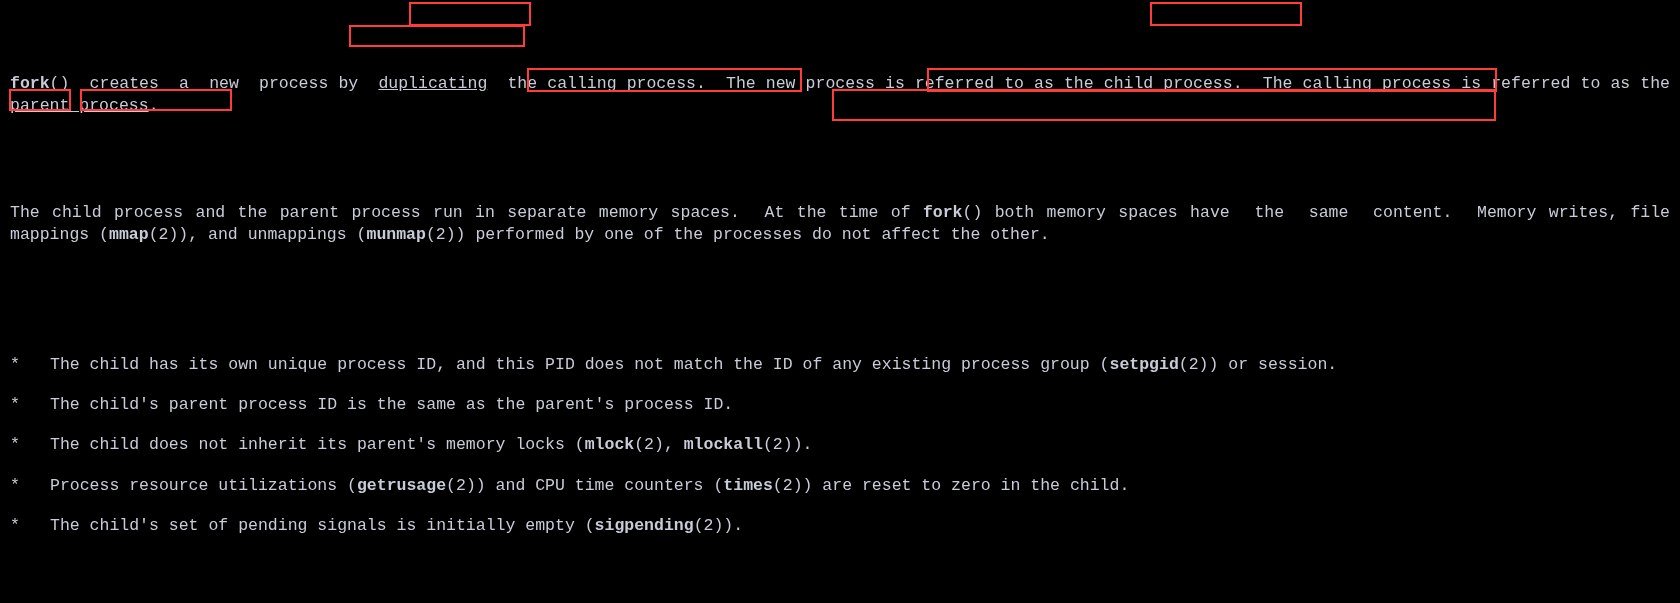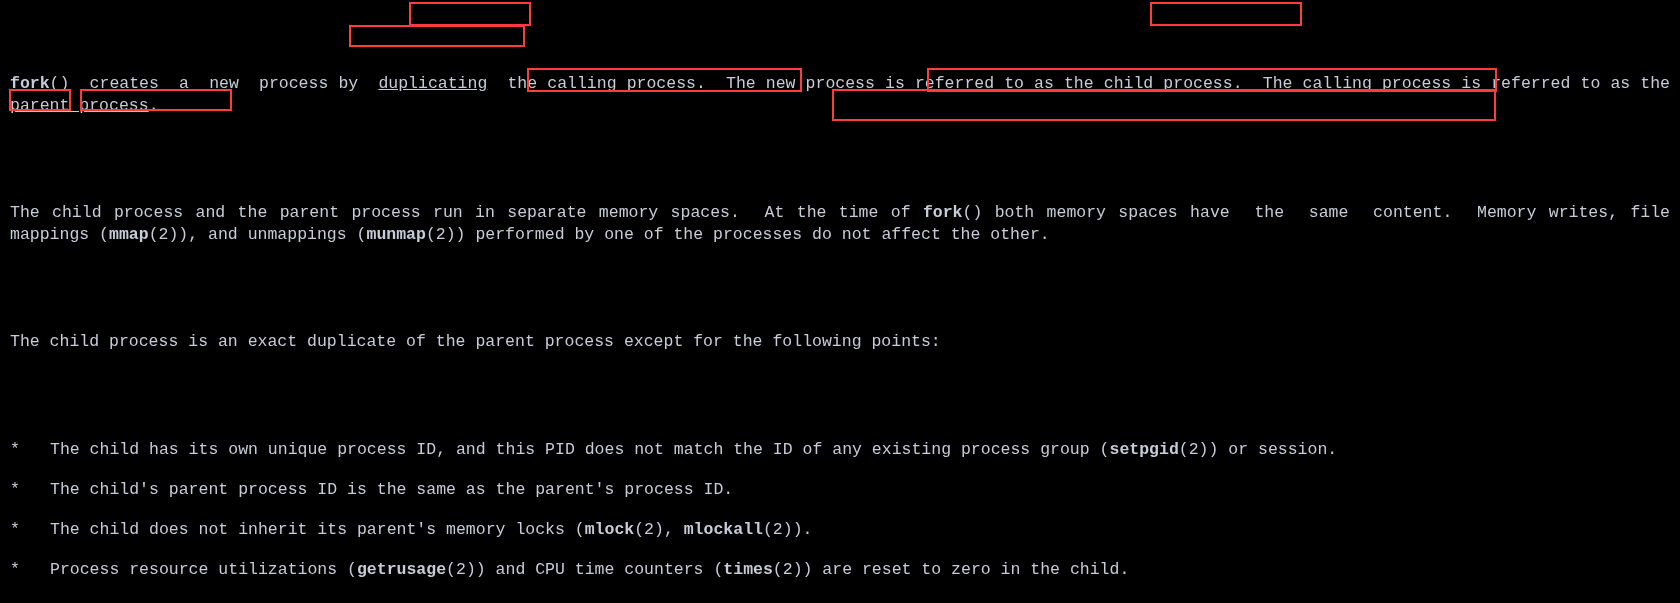--- a/index.html
+++ b/index.html
@@ -55,21 +55,20 @@
 </head>
 <body>
 
 <div class="stage">
   <div class="page">
 
     <div class="para"><span class="bold">fork</span><span>()  creates  a  new  process by  </span><span class="under">duplicating</span><span>  the calling process.  The new process is referred to as the </span><span class="under">child process</span><span>.  The calling process is referred to as the </span><span class="under">parent process</span><span>.</span></div>
 
     <div class="para"><span>The child process and the parent process run in separate memory spaces.  At the time of </span><span class="bold">fork</span><span>() both memory spaces have  the  same  content.  Memory writes, file mappings (</span><span class="bold">mmap</span><span>(2)), and unmappings (</span><span class="bold">munmap</span><span>(2)) performed by one of the processes do not affect the other.</span></div>
 
-    <div class="para"><span>The child process is an exact duplicate of the parent process except for the following points:</span></div>
 
     <div id="bullets"><div class="bullet-row"><div class="bullet-star">*</div><div class="bullet-body"><span>The child has its own unique process ID, and this PID does not match the ID of any existing process group (</span><span class="bold">setpgid</span><span>(2)) or session.</span></div></div><div class="bullet-row"><div class="bullet-star">*</div><div class="bullet-body"><span>The child's parent process ID is the same as the parent's process ID.</span></div></div><div class="bullet-row"><div class="bullet-star">*</div><div class="bullet-body"><span>The child does not inherit its parent's memory locks (</span><span class="bold">mlock</span><span>(2), </span><span class="bold">mlockall</span><span>(2)).</span></div></div><div class="bullet-row"><div class="bullet-star">*</div><div class="bullet-body"><span>Process resource utilizations (</span><span class="bold">getrusage</span><span>(2)) and CPU time counters (</span><span class="bold">times</span><span>(2)) are reset to zero in the child.</span></div></div><div class="bullet-row"><div class="bullet-star">*</div><div class="bullet-body"><span>The child's set of pending signals is initially empty (</span><span class="bold">sigpending</span><span>(2)).</span></div></div></div>
 
   </div>
 
   <div id="highlights">
       <div class="hl" style="left: 409px; top: 2px; width: 122px; height: 24px;"></div>
       <div class="hl" style="left: 1150px; top: 2px; width: 152px; height: 24px;"></div>
       <div class="hl" style="left: 349px; top: 25px; width: 176px; height: 22px;"></div>
       <div class="hl" style="left: 527px; top: 68px; width: 275px; height: 24px;"></div>

